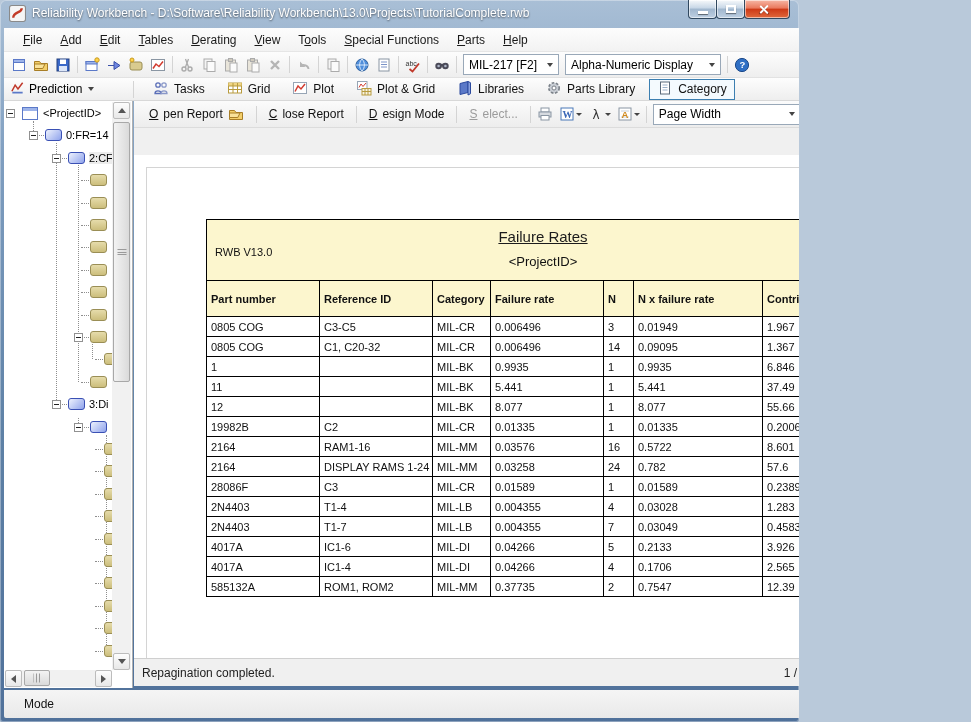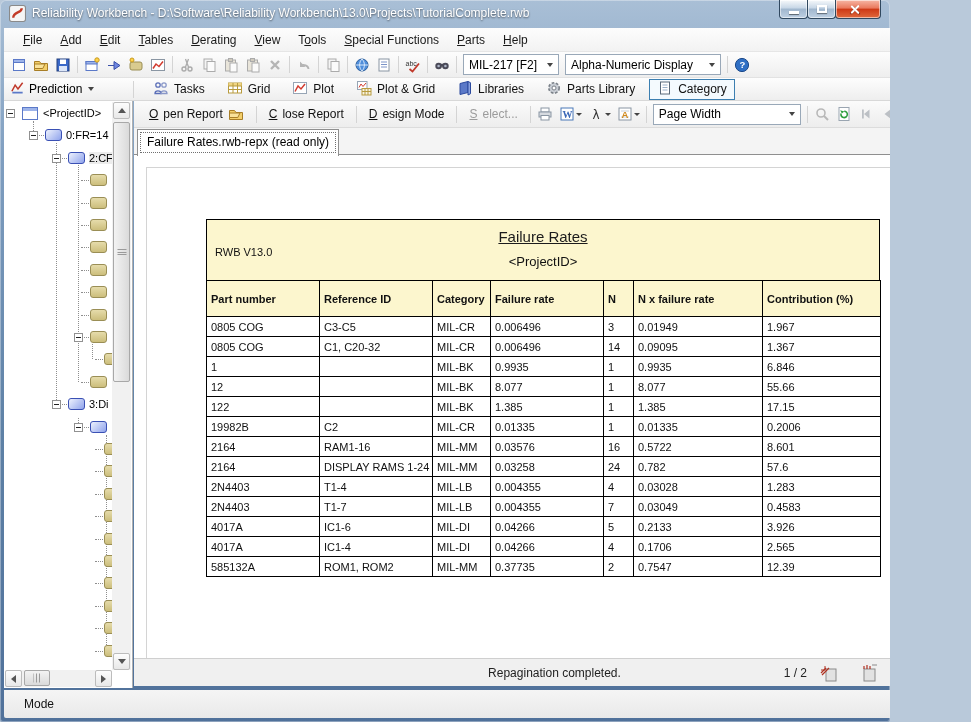--- a/index.html
+++ b/index.html
@@ -1,17 +1,17 @@
 <!DOCTYPE html>
 <html><head>
 <meta charset="utf-8">
 <style>
   html,body{margin:0;background:#b9c9da;}
   *{box-sizing:border-box;}
-  #win{position:relative;width:890px;height:722px;font-family:"Liberation Sans",sans-serif;
+  #win{position:relative;width:799px;height:722px;font-family:"Liberation Sans",sans-serif;
        background:linear-gradient(180deg,#a9bfd6 0%,#7f9ec0 22%,#5e81a6 60%,#50719a 100%);
        border-radius:6px 6px 3px 3px;overflow:hidden;box-shadow:inset 0 0 0 1px rgba(255,255,255,.35);}
   
   .titlebar{position:absolute;left:0;top:0;width:100%;height:28px;}
   .applogo{position:absolute;left:9px;top:5px;width:17px;height:17px;}
   .wtitle{position:absolute;left:32px;top:6px;font-size:12px;color:#fff;text-shadow:0 1px 2px rgba(0,0,0,.6);white-space:nowrap;}
   .caps{position:absolute;top:0;right:9px;display:flex;}
   .cap{width:29px;height:19px;border:1px solid #30485f;border-top:none;border-radius:0 0 4px 4px;margin-left:-1px;
        background:linear-gradient(180deg,rgba(255,255,255,.9),rgba(225,235,245,.55) 45%,rgba(150,172,195,.40) 50%,rgba(205,220,236,.65));
        box-shadow:inset 0 0 0 1px rgba(255,255,255,.55);position:relative;cursor:pointer;}
@@ -91,21 +91,21 @@
   .viewport{position:absolute;left:0;top:54px;width:100%;height:503px;background:#fff;overflow:hidden;}
   .page{position:absolute;left:12px;top:12px;width:789px;height:700px;background:#fff;border:1px solid #d4d4d4;}
   .band{position:relative;margin:51px 0 0 59px;width:674px;height:62px;background:#fcf6ce;border:1px solid #000;}
   .ver{position:absolute;left:8px;top:26px;font-size:11px;color:#111;}
   .rtitle{text-align:center;padding-top:8px;font-size:15px;color:#1c1c1c;text-decoration:underline;}
   .rsub{text-align:center;padding-top:9px;font-size:13px;color:#111;}
   table.rt{border-collapse:collapse;table-layout:fixed;width:674px;margin:-1px 0 10px 59px;}
   table.rt th{background:#fcf6ce;border:1px solid #000;font-size:11px;font-weight:bold;text-align:left;padding:2px 4px;height:36px;color:#111;}
   table.rt td{border:1px solid #000;font-size:11px;padding:0 4px;height:20px;background:#fff;white-space:nowrap;overflow:hidden;color:#111;}
   .rstatus{position:absolute;left:0;top:557px;width:100%;height:28px;background:#f0f0f0;border-top:1px solid #cfcfcf;
-           display:flex;align-items:center;font-size:12px;color:#222;padding-left:8px;justify-content:center;}
+           display:flex;align-items:center;font-size:12px;color:#222;padding-left:8px;}
   .rpages{position:absolute;right:160px;font-size:12px;}
   .rsico{position:absolute;width:20px;height:20px;top:4px;cursor:pointer;}
   .rsico svg{width:20px;height:20px;}
   .grip{position:absolute;right:2px;bottom:3px;width:14px;height:14px;
         background:repeating-linear-gradient(135deg,transparent 0 3px,#b5b5b5 3px 4px,transparent 4px 6px);}
   
   .statusbar{position:absolute;left:4px;top:690px;width:963px;height:28px;background:linear-gradient(#f5f5f5,#e9e9e9);
              display:flex;align-items:center;border-radius:0 0 2px 2px;}
   .statusbar span{font-size:12px;color:#111;padding-left:20px;}
 </style>
@@ -579,23 +579,20 @@
             <path d="M4 2.5v11l8.5-5.5z" fill="#46a046" stroke="#2e7e2e"></path>
           </svg>
         </div>
         <div class="ovf">
           <i></i>
           <i></i>
           <span class="dd"></span>
         </div>
       </div>
 
-    <div class="tabrow">
-      <div class="tab">Failure Rates.rwb-repx (read only)</div>
-    </div>
 
     <div class="viewport">
       <div class="page">
         <div class="band">
           <span class="ver">RWB V13.0</span>
           <div class="rtitle">Failure Rates</div>
           <div class="rsub">&lt;ProjectID&gt;</div>
         </div>
         <table class="rt" id="rtable">
             <colgroup>
@@ -640,38 +637,38 @@
               <tr>
                 <td>1</td>
                 <td></td>
                 <td>MIL-BK</td>
                 <td>0.9935</td>
                 <td>1</td>
                 <td>0.9935</td>
                 <td>6.846</td>
               </tr>
               <tr>
+                <td>11</td>
+                <td></td>
+                <td>MIL-BK</td>
+                <td>5.441</td>
+                <td>1</td>
+                <td>5.441</td>
+                <td>37.49</td>
+              </tr>
+              <tr>
                 <td>12</td>
                 <td></td>
                 <td>MIL-BK</td>
                 <td>8.077</td>
                 <td>1</td>
                 <td>8.077</td>
                 <td>55.66</td>
               </tr>
               <tr>
-                <td>122</td>
-                <td></td>
-                <td>MIL-BK</td>
-                <td>1.385</td>
-                <td>1</td>
-                <td>1.385</td>
-                <td>17.15</td>
-              </tr>
-              <tr>
                 <td>19982B</td>
                 <td>C2</td>
                 <td>MIL-CR</td>
                 <td>0.01335</td>
                 <td>1</td>
                 <td>0.01335</td>
                 <td>0.2006</td>
               </tr>
               <tr>
                 <td>2164</td>
@@ -683,20 +680,29 @@
                 <td>8.601</td>
               </tr>
               <tr>
                 <td>2164</td>
                 <td>DISPLAY RAMS 1-24</td>
                 <td>MIL-MM</td>
                 <td>0.03258</td>
                 <td>24</td>
                 <td>0.782</td>
                 <td>57.6</td>
+              </tr>
+              <tr>
+                <td>28086F</td>
+                <td>C3</td>
+                <td>MIL-CR</td>
+                <td>0.01589</td>
+                <td>1</td>
+                <td>0.01589</td>
+                <td>0.2389</td>
               </tr>
               <tr>
                 <td>2N4403</td>
                 <td>T1-4</td>
                 <td>MIL-LB</td>
                 <td>0.004355</td>
                 <td>4</td>
                 <td>0.03028</td>
                 <td>1.283</td>
               </tr>

